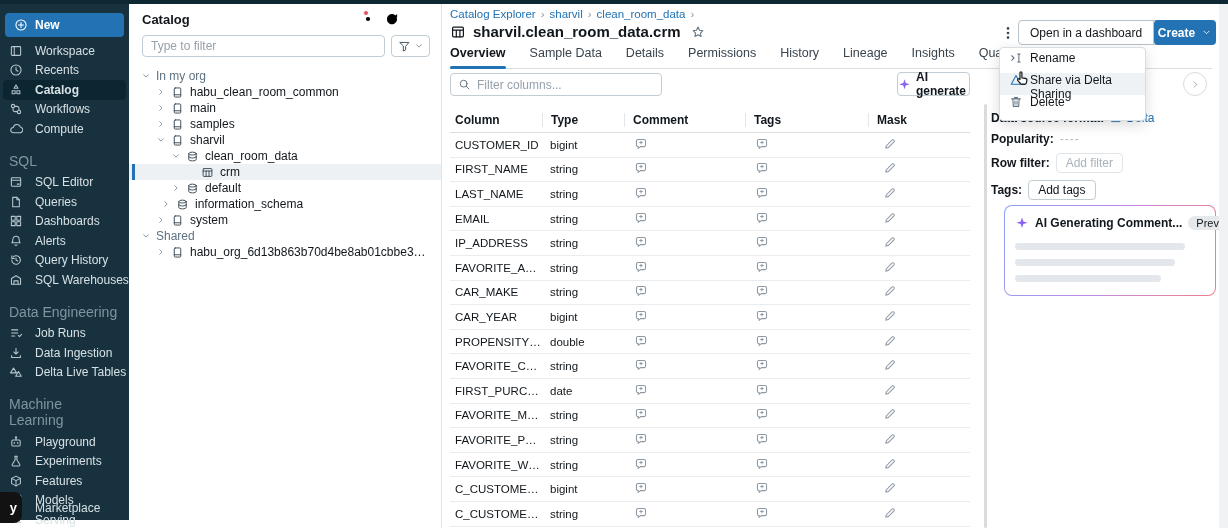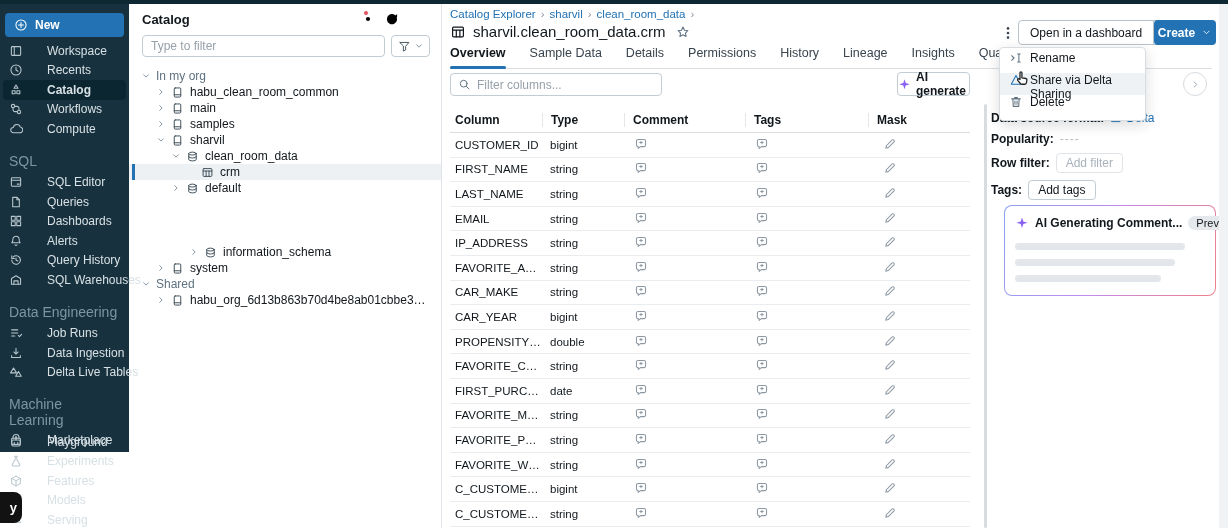--- a/index.html
+++ b/index.html
@@ -5,26 +5,26 @@
   *{box-sizing:border-box;margin:0;padding:0}
   html,body{width:1228px;height:528px}
   body{position:relative;overflow:hidden;background:#fff;color:#11171c;
        font-family:"Liberation Sans",sans-serif;font-size:12px}
   .ic{display:inline-flex;flex:none}
   .ic svg{width:100%;height:100%;display:block;fill:none;stroke:currentColor;
           stroke-width:1.2;stroke-linecap:round;stroke-linejoin:round}
   
   #topstrip{position:absolute;top:0;left:0;width:100%;height:4px;background:#0d2733;z-index:50}
   
-  #sidebar{position:absolute;left:0;top:0;width:129px;height:452px;background:#17323e;
+  #sidebar{position:absolute;left:0;top:0;width:129px;height:520px;background:#17323e;
            color:#d7e0e4;padding-top:8px;z-index:40}
   .sb-new{margin:5px 5px 4px;background:#2272b4;border-radius:4px;height:24px;display:flex;
           align-items:center;gap:7px;padding:0 9px;color:#fff;font-weight:700;cursor:pointer}
   .sb-new .ic{width:14px;height:14px;color:#fff}
-  .sb-item{height:19.5px;display:flex;align-items:center;gap:24px;padding:0 9px;cursor:pointer;
+  .sb-item{height:19.5px;display:flex;align-items:center;gap:12px;padding:0 9px;cursor:pointer;
            white-space:nowrap}
   .sb-item .ic{width:14px;height:14px;color:#b9c7cd}
   .sb-item.selected{background:#0b2531;border-radius:4px;margin:0 3px;padding:0 6px;font-weight:700}
   .sb-section{color:#7e96a1;font-size:14px;margin:14px 9px 4px}
   #sb-footer{position:absolute;bottom:2px;left:0;right:0}
   
   #catalog-panel{position:absolute;left:129px;top:4px;width:313px;height:524px;background:#fff;
                  border-right:1px solid #e0e4e8;z-index:30}
   .cp-header{display:flex;align-items:center;padding:7px 12px 0 13px}
   .cp-title{font-weight:700;font-size:13px;flex:1}
@@ -47,21 +47,21 @@
   .tree-row.selected{background:#edf1f4}
   .tree-row.selected::before{content:"";position:absolute;left:3px;top:0;bottom:0;width:3px;background:#2272b4}
   .tlabel{white-space:nowrap;overflow:hidden;text-overflow:ellipsis;padding-right:10px}
   
   #main{position:absolute;left:442px;top:4px;right:0;bottom:0}
   #crumbs{position:absolute;top:4px;left:8px;font-size:11.5px;display:flex;align-items:center}
   .crumb{color:#2272b4;cursor:pointer}
   .crumb-sep{color:#8d98a3;margin:0 5px}
   .title-row{position:absolute;top:19px;left:8px;display:flex;align-items:center;gap:7px}
   .title-row .ticon{width:16px;height:16px;color:#11171c}
-  #page-title{font-size:15px;font-weight:400}
+  #page-title{font-size:15px;font-weight:700}
   .star{width:14px;height:14px;color:#5f7281;margin-left:3px;cursor:pointer}
   #tabs{position:absolute;top:40px;left:8px;width:762px;height:25px;border-bottom:1px solid #d9dee3;
         display:flex;gap:24px;font-size:12.5px;color:#39444e}
   .tab{position:relative;cursor:pointer;padding-top:2px}
   .tab.active{color:#11171c;font-weight:700}
   .tab.active::after{content:"";position:absolute;left:0;right:0;bottom:-1px;height:3px;
                      background:#2272b4;border-radius:2px}
   .kebab-btn{position:absolute;top:16px;left:558px;width:16px;height:26px;color:#39444e;cursor:pointer}
   .kebab-btn .ic{width:16px;height:16px;margin-top:5px}
   .open-dash{position:absolute;top:16px;left:576px;height:25px;border:1px solid #b7c2ca;border-radius:4px;
@@ -476,21 +476,21 @@
         </span>
     <span class="ic nicon">
           <svg viewBox="0 0 16 16">
             <ellipse cx="8" cy="4.4" rx="4.6" ry="1.8"></ellipse>
             <path d="M3.4 4.4v7.2c0 1 2.1 1.8 4.6 1.8s4.6-.8 4.6-1.8V4.4"></path>
             <path d="M3.4 8c0 1 2.1 1.8 4.6 1.8S12.6 9 12.6 8"></path>
           </svg>
         </span>
     <span class="tlabel">default</span>
   </div>
-      <div class="tree-row" style="padding-left: 60px; margin-top: 48px;">
+      <div class="tree-row" style="padding-left: 32px;">
     <span class="ic chev">
           <svg viewBox="0 0 16 16">
             <path d="M6 4.2 9.8 8 6 11.8"></path>
           </svg>
         </span>
     <span class="ic nicon">
           <svg viewBox="0 0 16 16">
             <ellipse cx="8" cy="4.4" rx="4.6" ry="1.8"></ellipse>
             <path d="M3.4 4.4v7.2c0 1 2.1 1.8 4.6 1.8s4.6-.8 4.6-1.8V4.4"></path>
             <path d="M3.4 8c0 1 2.1 1.8 4.6 1.8S12.6 9 12.6 8"></path>

